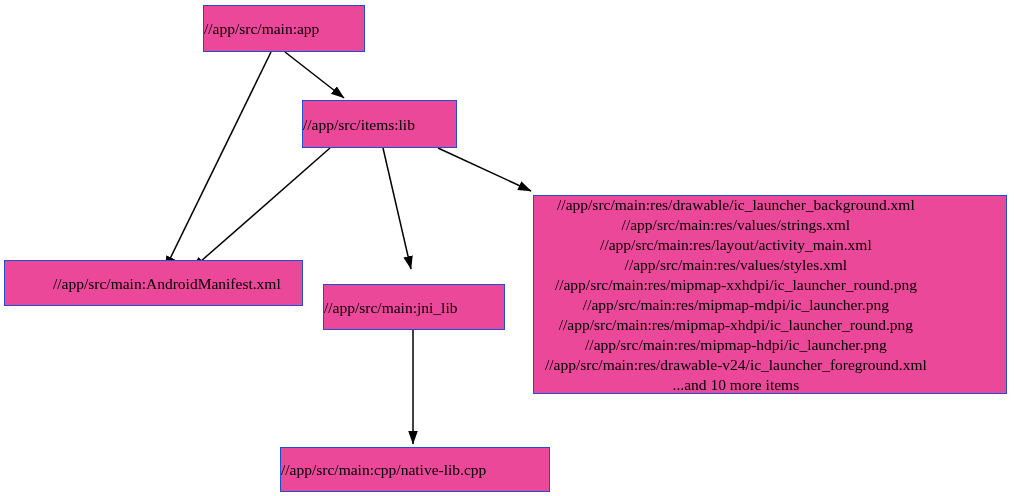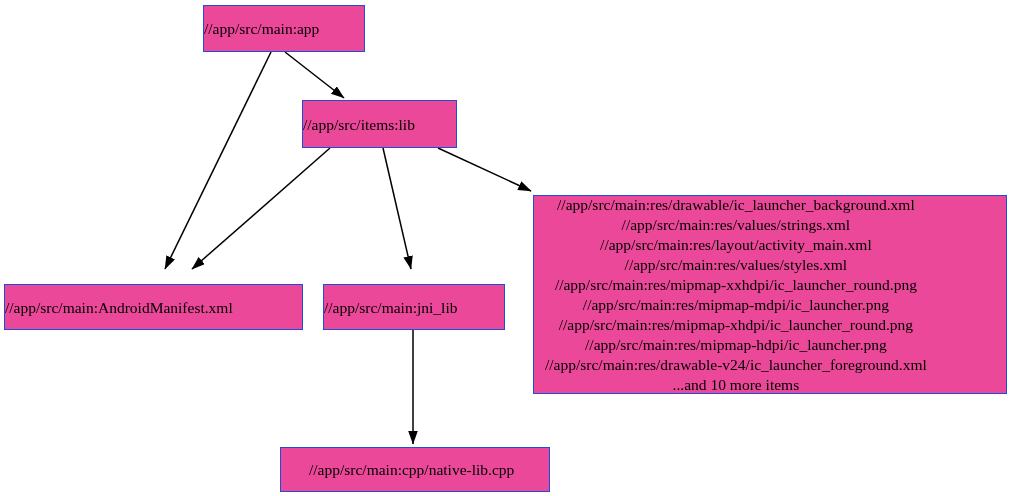--- a/index.html
+++ b/index.html
@@ -38,24 +38,24 @@
     text-align: center;
     white-space: pre;
     line-height: 19px;
     font-size: 15.5px;
     color: #000000;
     letter-spacing: 0px;
   }
   
   #node-app      { left: 203px; top: 5px;   width: 162px; height: 47px; }
   #node-lib      { left: 302px; top: 100px; width: 155px; height: 48px; }
-  #node-manifest { left: 4px;   top: 284px; width: 299px; height: 46px; }
+  #node-manifest { left: 4px;   top: 260px; width: 299px; height: 46px; padding-left: 48px; }
   #node-jnilib   { left: 323px; top: 284px; width: 182px; height: 46px; }
   #node-res      { left: 533px; top: 195px; width: 474px; height: 199px; }
-  #node-cpp      { left: 280px; top: 447px; width: 270px; height: 45px; padding-left: 28px; }
+  #node-cpp      { left: 280px; top: 447px; width: 270px; height: 45px; }
 
   #node-res .node-label { line-height: 20px; margin-left: 11px; }
 </style>
 </head>
 <body>
 
 <div id="canvas">
 
   <svg id="edge-layer" viewBox="0 0 1018 496" width="1018" height="496" xmlns="http://www.w3.org/2000/svg">
     <defs>

